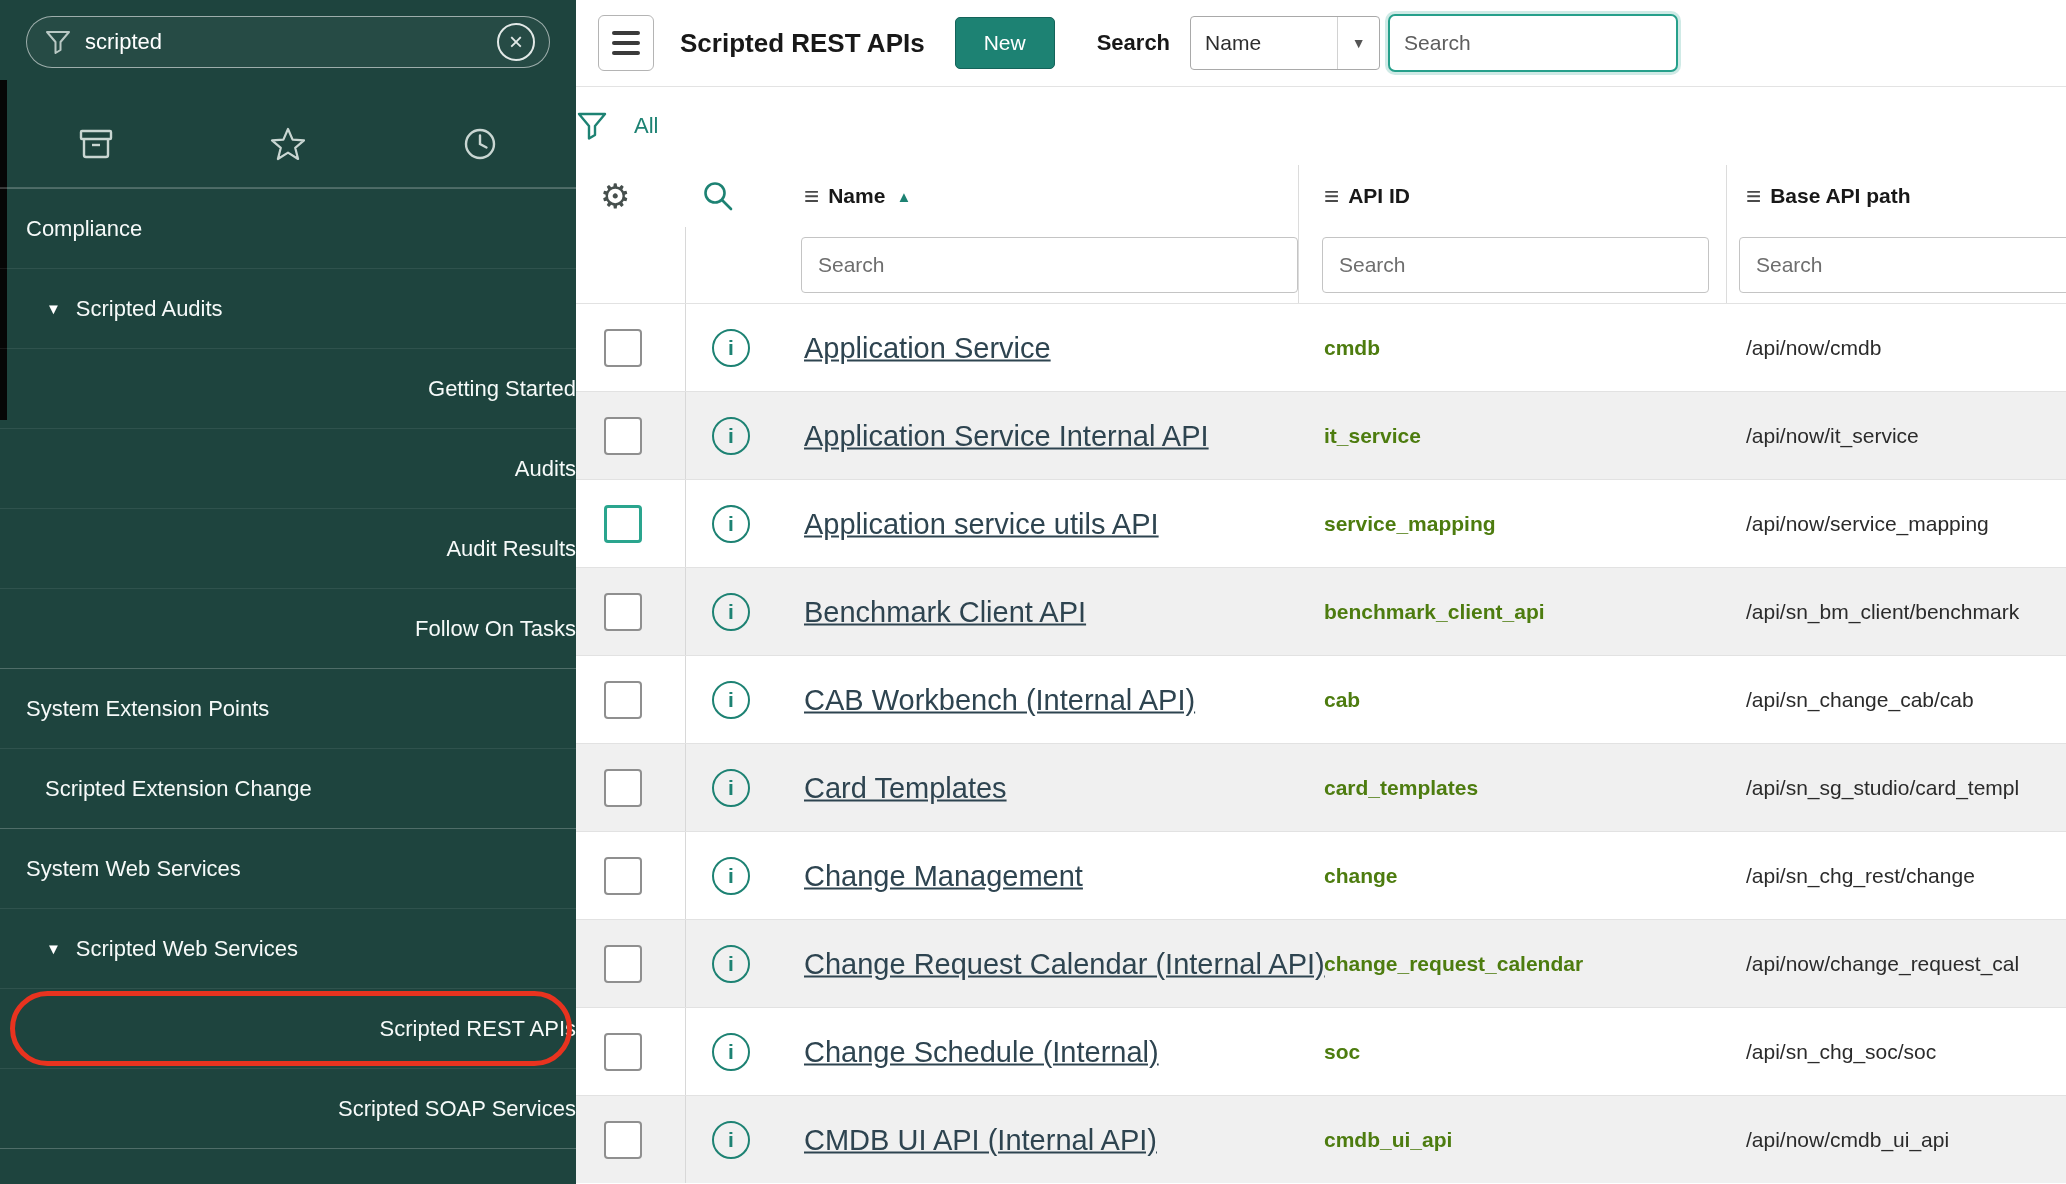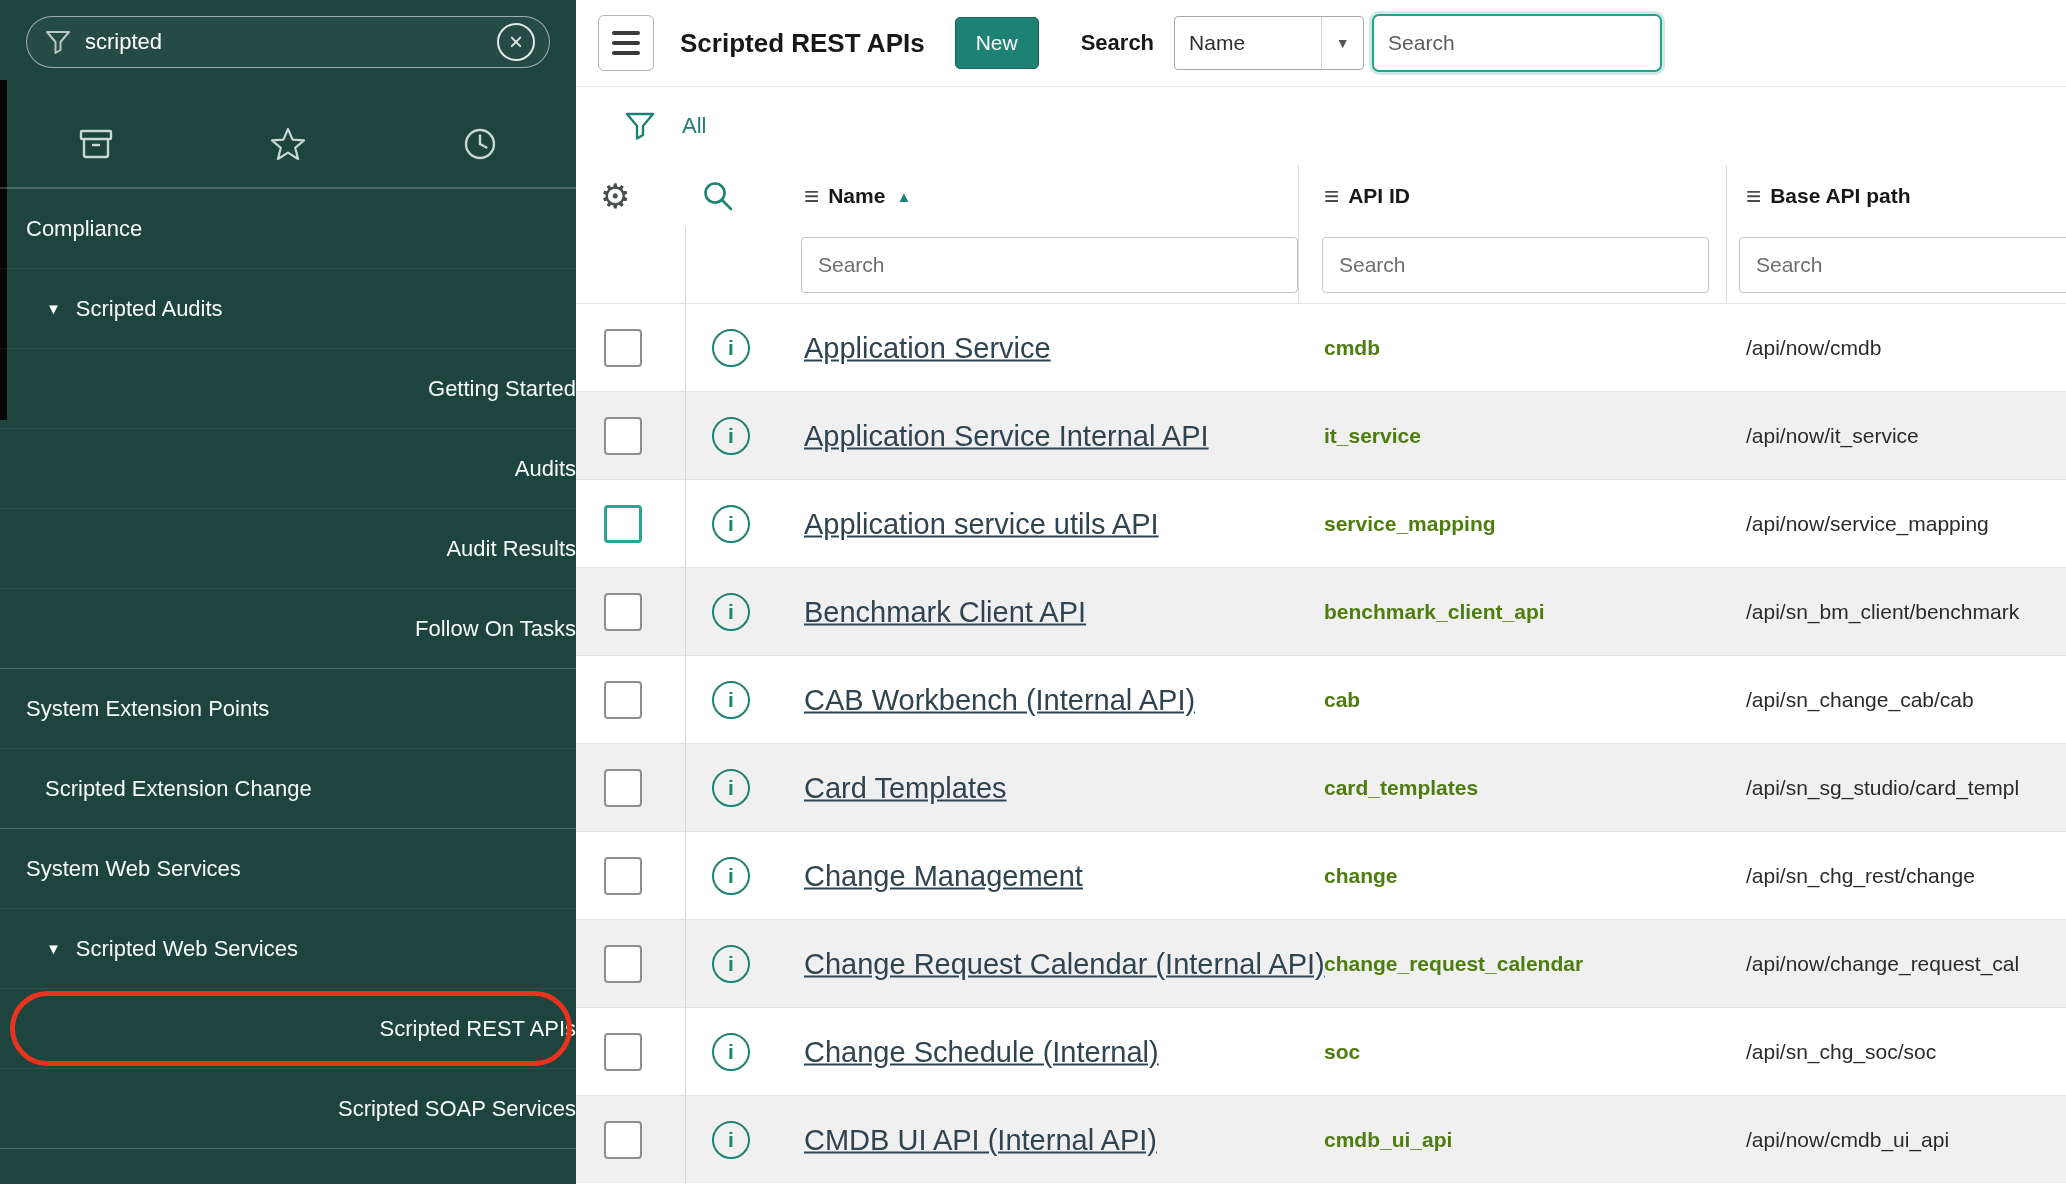--- a/index.html
+++ b/index.html
@@ -36,33 +36,33 @@
   
   .main { flex:1; position:relative; background:#fff; overflow:hidden; }
 
   .top-header { height:87px; display:flex; align-items:center; padding-left:22px;
     border-bottom:1px solid #e3e3e3; background:#fff; }
   .menu-btn { width:56px; height:56px; border:1px solid #b4b4b4; border-radius:6px; background:#fff;
     display:flex; flex-direction:column; align-items:center; justify-content:center; gap:6px; cursor:pointer; }
   .menu-btn .bar { width:28px; height:4px; background:#3a3a3a; border-radius:2px; }
   .page-title { margin-left:26px; font-size:26px; font-weight:700; color:#181818; white-space:nowrap; }
   .new-btn { margin-left:30px; background:#1d8273; border:1px solid #14635a; color:#fff;
-    font-size:21px; padding:13px 20px; border-radius:5px; cursor:pointer; font-family:"Liberation Sans", sans-serif; }
+    font-size:21px; padding:13px 28px; border-radius:5px; cursor:pointer; font-family:"Liberation Sans", sans-serif; }
   .search-label { margin-left:42px; font-size:22px; font-weight:700; color:#181818; }
   .field-select { margin-left:20px; width:190px; height:54px; border:1px solid #a9a9a9; border-radius:4px;
     background:#fff; display:flex; align-items:center; cursor:pointer; }
   .fs-label { flex:1; padding-left:14px; font-size:21px; color:#2e2e2e; }
   .fs-caret { width:42px; height:100%; display:flex; align-items:center; justify-content:center;
     font-size:14px; color:#555; border-left:1px solid #d2d2d2; }
   .global-search { margin-left:8px; width:290px; height:58px; border:2.5px solid #26a08b; border-radius:7px;
     box-shadow:0 0 0 3px rgba(38,160,139,0.22); font-size:21px; padding:0 14px; color:#333; outline:none;
     font-family:"Liberation Sans", sans-serif; }
   .global-search::placeholder { color:#5d5d5d; }
 
-  .crumb-row { height:78px; display:flex; align-items:center; padding-left:48px; background:#fff; }
+  .crumb-row { height:78px; display:flex; align-items:center; background:#fff; }
   .all-link { margin-left:26px; color:#1d8273; font-size:22px; cursor:pointer; }
 
   .thead-row { height:62px; position:relative; background:#fff; }
   .gear-icon { position:absolute; left:24px; top:50%; transform:translateY(-50%);
     font-size:34px; color:#464f4d; cursor:pointer; line-height:1; }
   .mag-icon { position:absolute; left:126px; top:50%; transform:translateY(-50%); cursor:pointer; }
   .col-head { position:absolute; top:50%; transform:translateY(-50%); display:flex; align-items:center;
     gap:9px; cursor:pointer; white-space:nowrap; }
   .col-head .hmenu { font-size:26px; color:#4a4a4a; line-height:1; }
   .col-head .lbl { font-size:21px; font-weight:700; color:#181818; }

